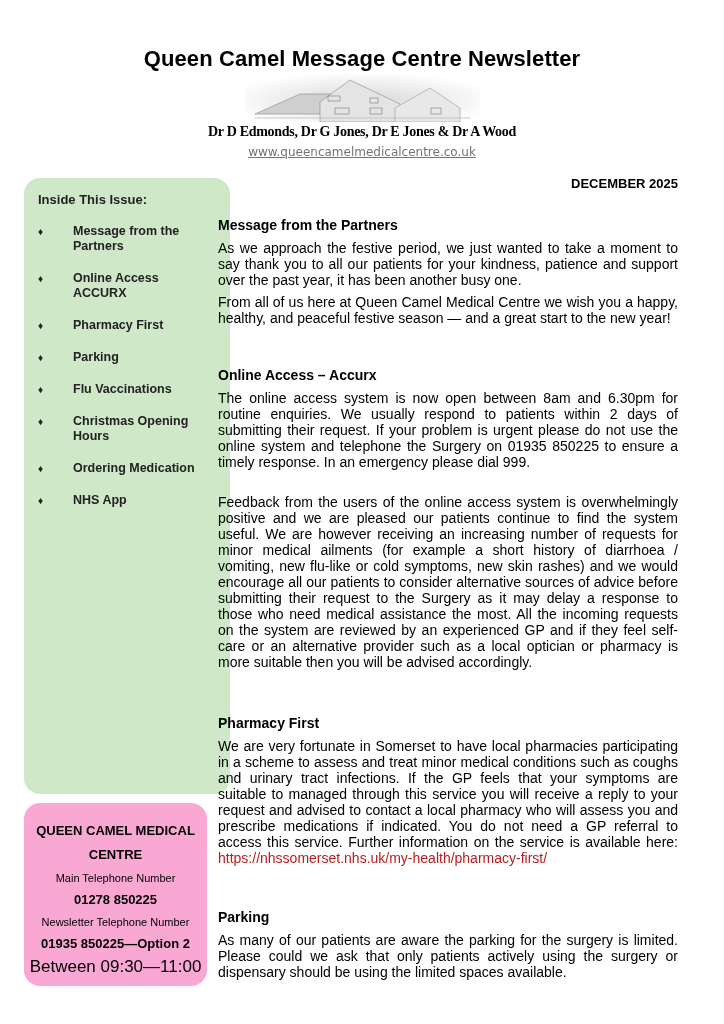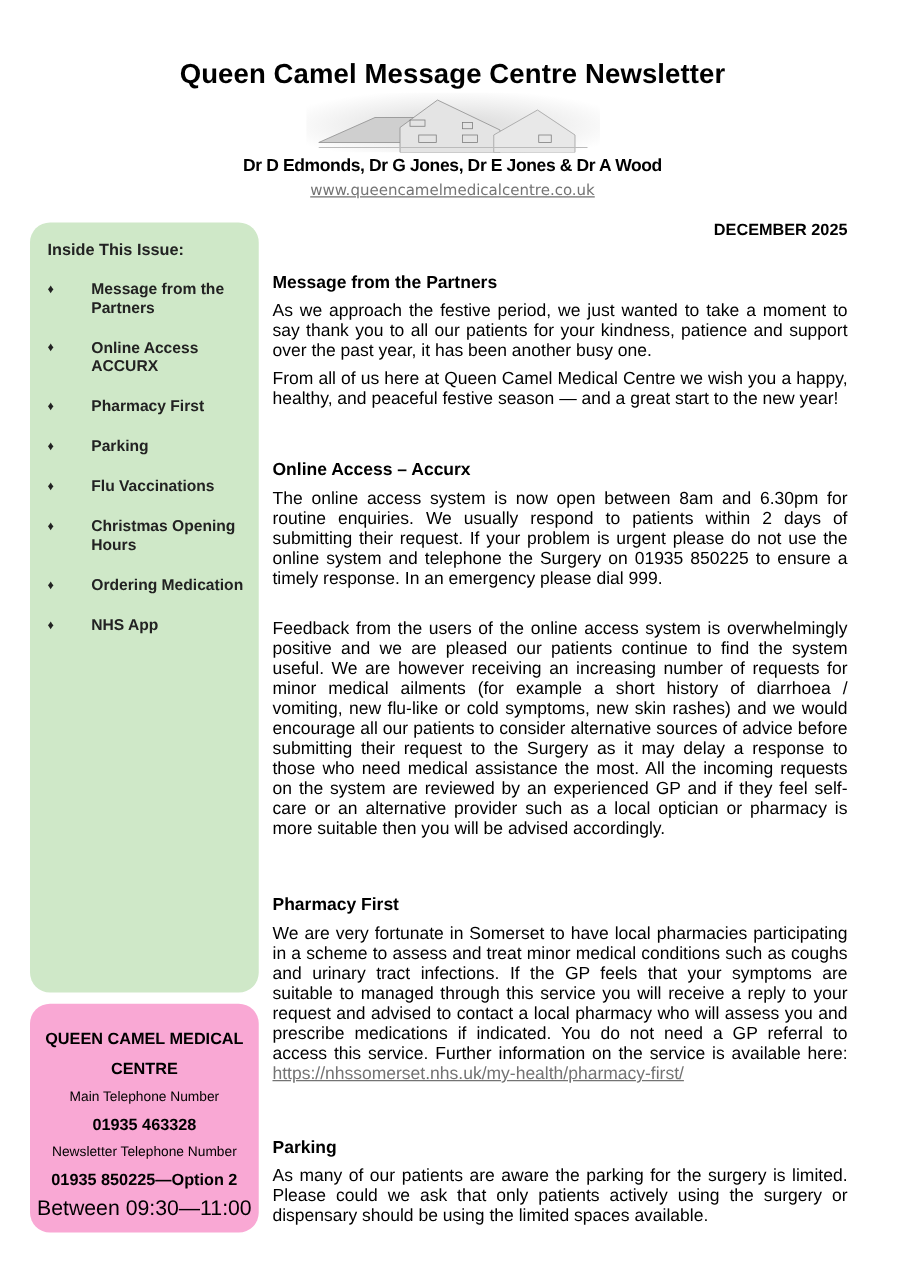--- a/index.html
+++ b/index.html
@@ -1,35 +1,35 @@
 <!DOCTYPE html>
 <html><head>
 <meta charset="utf-8">
 <style>
   html, body { margin:0; padding:0; background:#ffffff; }
   body { width:724px; height:1024px; position:relative; overflow:hidden; font-family:"Liberation Sans", sans-serif; color:#000; }
   .title { position:absolute; left:0; width:724px; top:46px; text-align:center; font-size:22px; font-weight:bold; letter-spacing:0.1px; }
   .building { position:absolute; left:245px; top:74px; width:235px; height:48px; }
-  .doctors { position:absolute; left:0; width:724px; top:124px; text-align:center; font-size:14px; font-weight:bold; font-family:Liberation Sans, sans-serif; letter-spacing:-0.3px; }
+  .doctors { position:absolute; left:0; width:724px; top:124px; text-align:center; font-size:14px; font-weight:bold; font-family:Liberation Serif, serif; letter-spacing:-0.3px; }
   .website { position:absolute; left:0; width:724px; top:145px; text-align:center; font-size:12px; font-family:"DejaVu Sans", sans-serif; color:#737373; text-decoration:underline; }
-  .sidebar { position:absolute; left:24px; top:178px; width:183px; height:616px; background:#cfe8c8; border-radius:16px; }
+  .sidebar { position:absolute; left:24px; top:178px; width:183px; height:616px; background:#cfe8c8; border-radius:16px;padding-left:23px; }
   .side-heading { position:absolute; left:14px; top:14px; font-size:13px; font-weight:bold; color:#222; }
   .toc { position:absolute; left:14px; top:46px; width:165px; margin:0; padding:0; list-style:none; }
   .toc li { display:flex; font-size:12.5px; font-weight:bold; line-height:15px; margin-bottom:17px; color:#222; }
   .toc .bullet { width:35px; flex:none; font-size:10px; line-height:15px; }
   .contact { position:absolute; left:24px; top:803px; width:183px; height:183px; background:#f9a8d4; border-radius:16px; text-align:center; }
   .contact .c-name { margin-top:16px; font-size:13px; font-weight:bold; line-height:24px; }
   .contact .c-label { font-size:11px; line-height:22px; }
   .contact .c-num { font-size:13px; font-weight:bold; line-height:22px; }
   .contact .c-hours { font-size:17px; line-height:24px; }
   .date { position:absolute; right:46px; top:176px; font-size:13px; font-weight:bold; }
   .main { position:absolute; left:218px; top:216px; width:460px; }
   .main h2 { font-size:14px; font-weight:bold; margin:0 0 6px 0; line-height:18px; }
   .main p { font-size:14px; line-height:16px; margin:0 0 6px 0; text-align:justify; }
-  .main a { color:#737373; text-decoration:underline; }
+  .main a { color:#b91c1c; }
   .sec { position:absolute; left:0; width:460px; }
 </style>
 </head>
 <body>
 
 <div class="title">Queen Camel Message Centre Newsletter</div>
 
 <svg class="building" viewBox="0 0 235 48">
   <defs>
     <radialGradient id="fade" cx="50%" cy="55%" r="60%">
@@ -86,21 +86,21 @@
     <li>
         <span class="bullet">♦</span>
         <span>NHS App</span>
       </li>
   </ul>
 </div>
 
 <div class="contact">
   <div class="c-name">QUEEN CAMEL MEDICAL CENTRE</div>
   <div class="c-label">Main Telephone Number</div>
-  <div class="c-num">01935 463328</div>
+  <div class="c-num">01278 850225</div>
   <div class="c-label">Newsletter Telephone Number</div>
   <div class="c-num">01935 850225—Option 2</div>
   <div class="c-hours">Between 09:30—11:00</div>
 </div>
 
 <div class="date">DECEMBER 2025</div>
 
 <div class="main">
   <div class="sec" style="top:0px;">
     <h2>Message from the Partners</h2>

